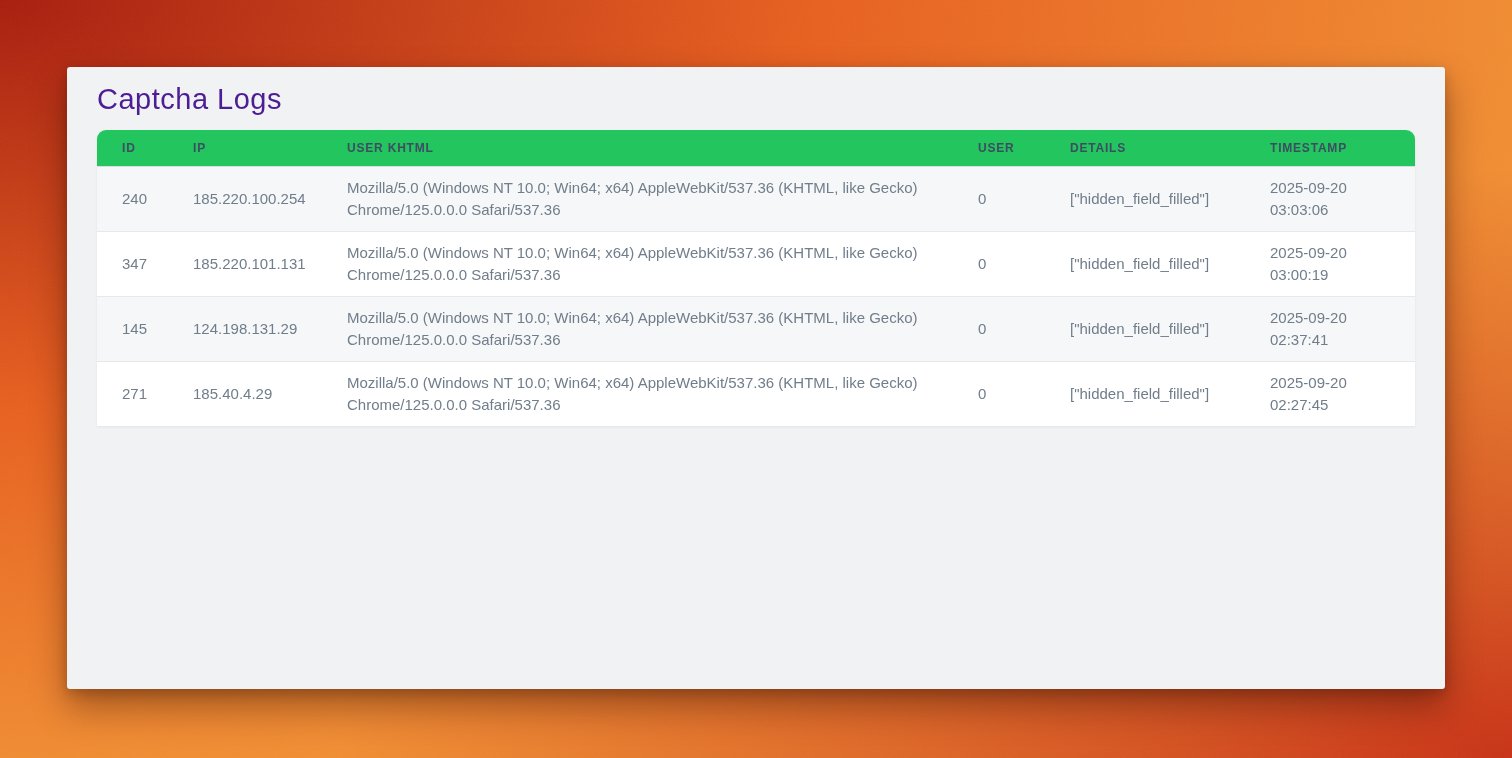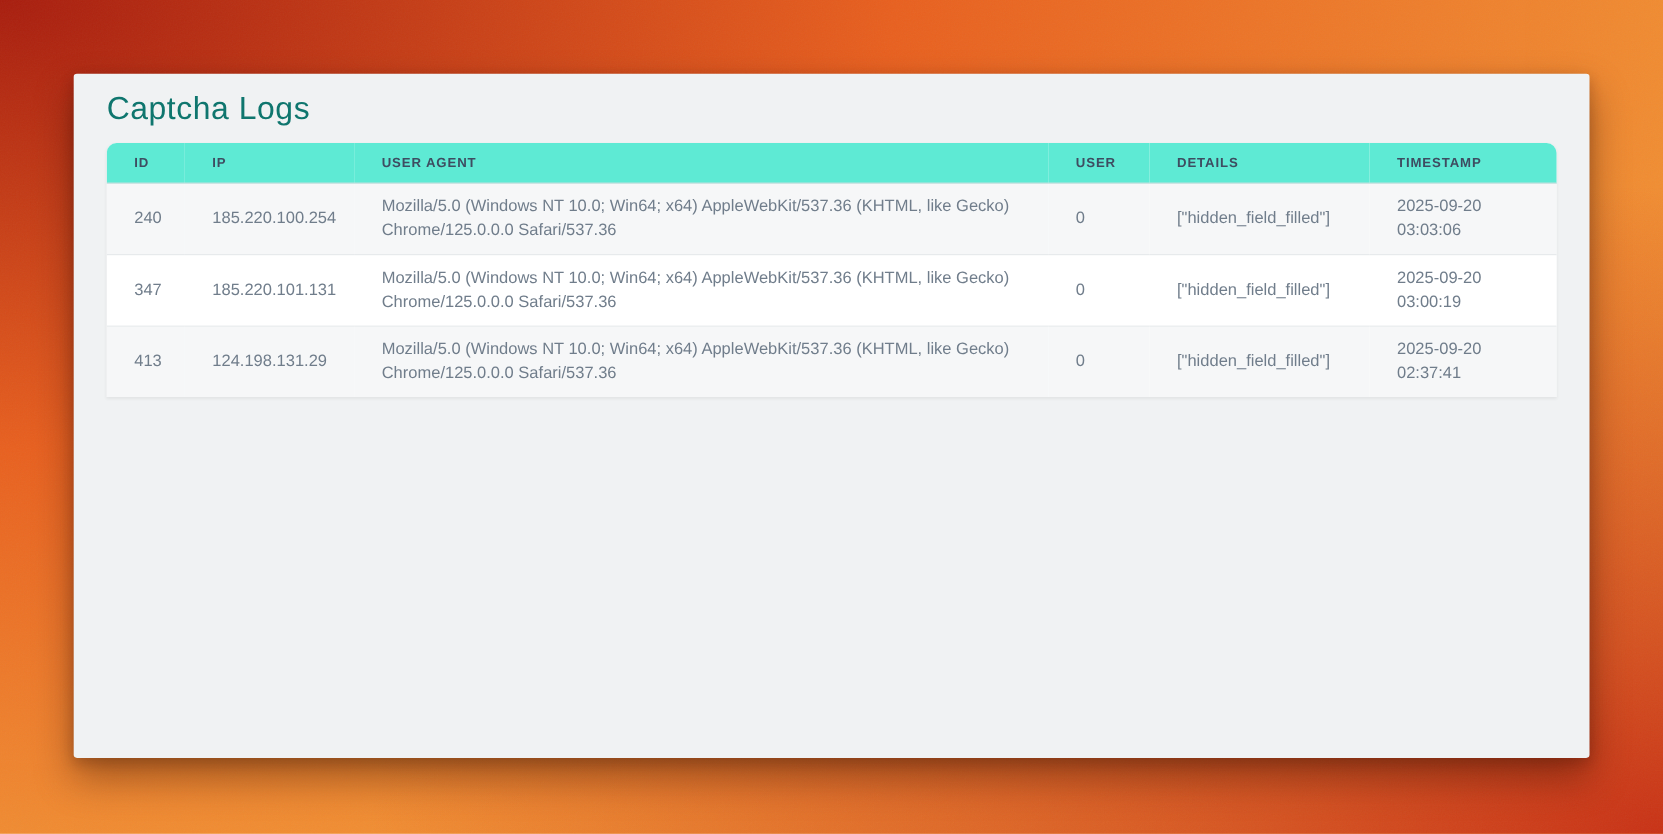--- a/index.html
+++ b/index.html
@@ -25,36 +25,36 @@
     border-radius: 3px;
     box-shadow: 0 18px 35px rgba(40,10,0,0.38), 0 4px 12px rgba(40,10,0,0.2);
     overflow: hidden;
   }
   .card h1 {
     padding: 15px 30px 0;
     font-size: 29px;
     line-height: 34px;
     font-weight: 500;
     letter-spacing: 0.5px;
-    color: #0f766e;
+    color: #4c1d95;
   }
   .table-wrap {
     margin: 14px 30px 0;
     border-radius: 9px 9px 0 0;
     overflow: hidden;
     background: #ffffff;
     box-shadow: 0 1px 3px rgba(0,0,0,0.06);
   }
   table {
     width: 100%;
     border-collapse: collapse;
     table-layout: fixed;
   }
   thead th {
-    background: #5eead4;
+    background: #22c55e;
     text-align: left;
     font-size: 12px;
     font-weight: bold;
     letter-spacing: 0.8px;
     color: #3e4d61;
     padding: 11px 8px 11px 25px;
     border-bottom: 1px solid #dbdee1;
     white-space: nowrap;
   }
   tbody td {
@@ -92,21 +92,21 @@
           <col style="width:154px">
           <col style="width:631px">
         <col style="width:92px">
           <col style="width:200px">
           <col style="width:173px">
       </colgroup>
       <thead>
         <tr>
           <th>ID</th>
           <th>IP</th>
-          <th>USER AGENT</th>
+          <th>USER KHTML</th>
           <th>USER</th>
           <th>DETAILS</th>
           <th>TIMESTAMP</th>
         </tr>
       </thead>
       <tbody>
         <tr>
           <td>240</td>
           <td>185.220.100.254</td>
           <td class="c-ua">Mozilla/5.0 (Windows NT 10.0; Win64; x64) AppleWebKit/537.36 (KHTML, like Gecko) Chrome/125.0.0.0 Safari/537.36</td>
@@ -116,23 +116,31 @@
         </tr>
         <tr>
           <td>347</td>
           <td>185.220.101.131</td>
           <td class="c-ua">Mozilla/5.0 (Windows NT 10.0; Win64; x64) AppleWebKit/537.36 (KHTML, like Gecko) Chrome/125.0.0.0 Safari/537.36</td>
           <td>0</td>
           <td>["hidden_field_filled"]</td>
           <td class="c-ts">2025-09-20 03:00:19</td>
         </tr>
         <tr>
-          <td>413</td>
+          <td>145</td>
           <td>124.198.131.29</td>
           <td class="c-ua">Mozilla/5.0 (Windows NT 10.0; Win64; x64) AppleWebKit/537.36 (KHTML, like Gecko) Chrome/125.0.0.0 Safari/537.36</td>
           <td>0</td>
           <td>["hidden_field_filled"]</td>
           <td class="c-ts">2025-09-20 02:37:41</td>
+        </tr>
+        <tr>
+          <td>271</td>
+          <td>185.40.4.29</td>
+          <td class="c-ua">Mozilla/5.0 (Windows NT 10.0; Win64; x64) AppleWebKit/537.36 (KHTML, like Gecko) Chrome/125.0.0.0 Safari/537.36</td>
+          <td>0</td>
+          <td>["hidden_field_filled"]</td>
+          <td class="c-ts">2025-09-20 02:27:45</td>
         </tr>
       </tbody>
     </table>
   </div>
 </div>
 
 </body></html>

